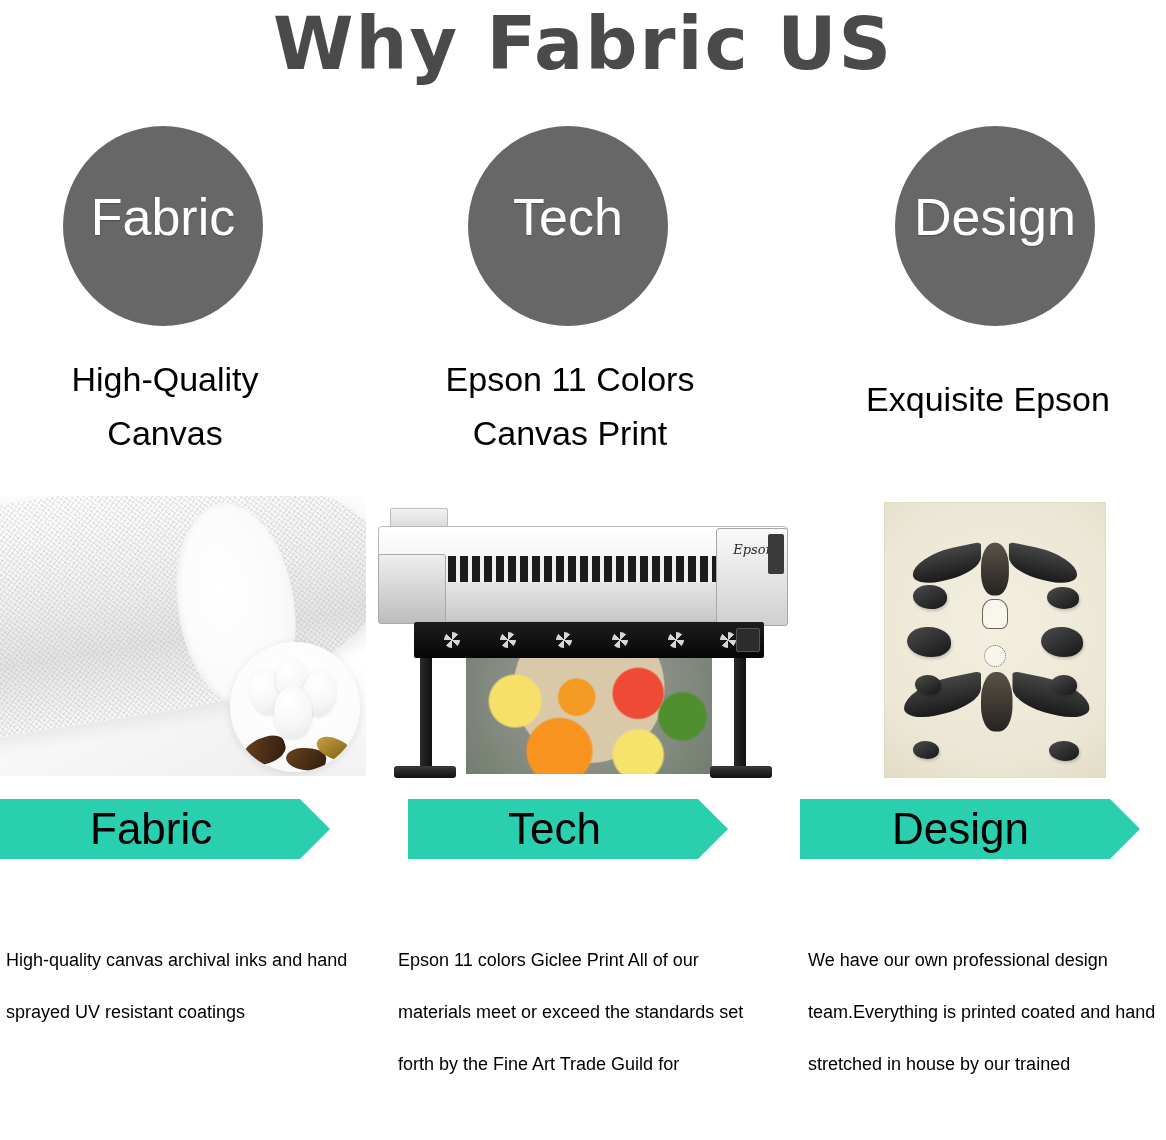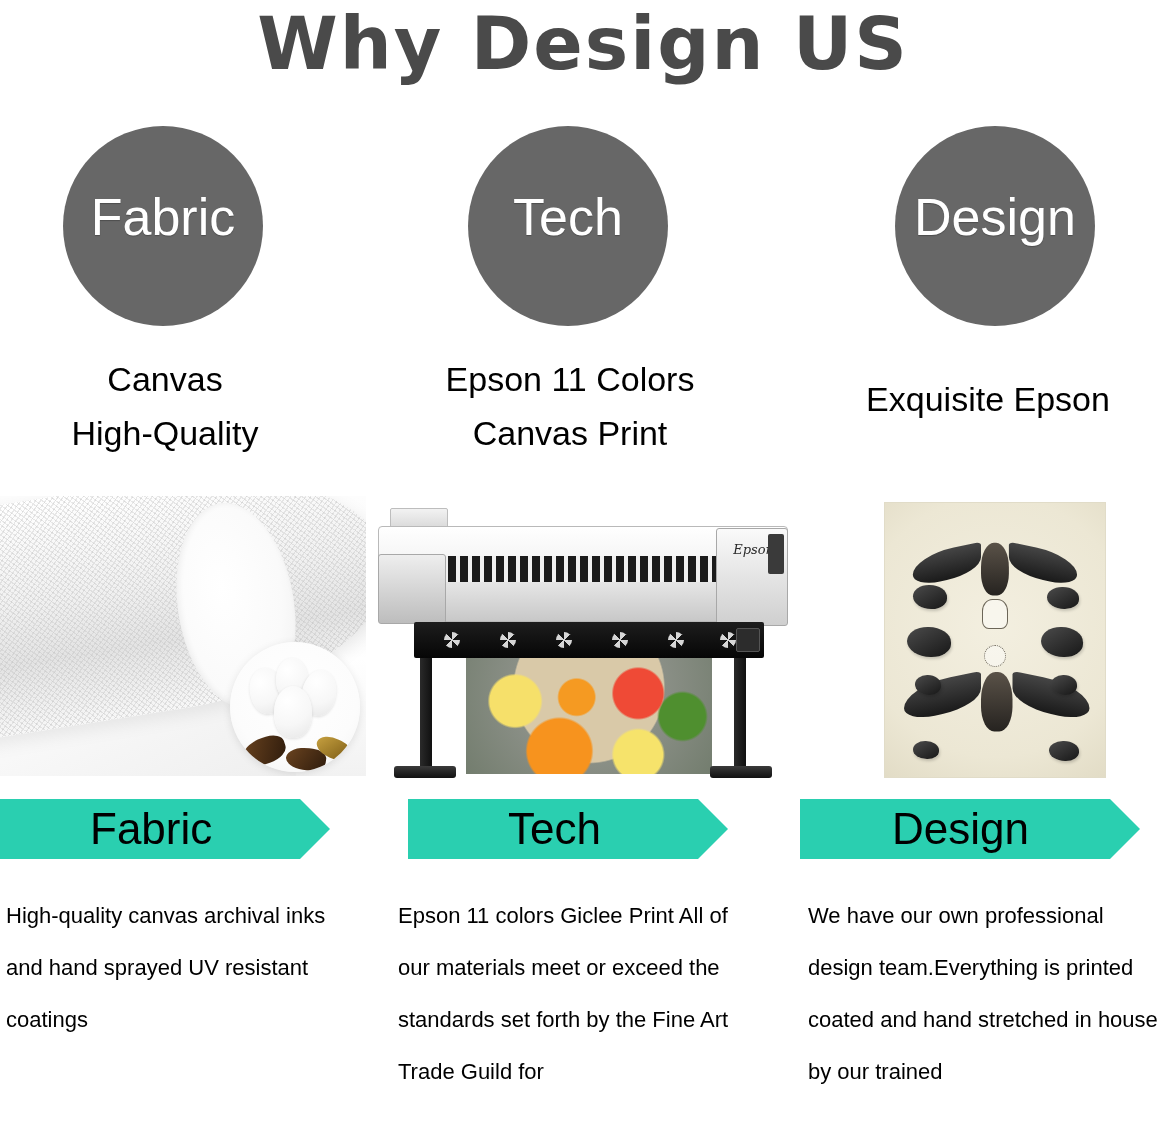--- a/index.html
+++ b/index.html
@@ -281,57 +281,57 @@
     color: #000000;
     white-space: nowrap;
   }
   .banner-label.t1 { left: 90px;  }
   .banner-label.t2 { left: 508px; }
   .banner-label.t3 { left: 892px; }
 
   
   .para {
     position: absolute;
-    top: 890px;
-    font-size: 22px;
+    top: 934px;
+    font-size: 18px;
     line-height: 52px;
     color: #000000;
   }
   .para.p1 { left: 6px;   width: 350px; }
   .para.p2 { left: 398px; width: 360px; }
   .para.p3 { left: 808px; width: 356px; }
 </style>
 </head>
 <body>
 
 <div class="page">
 
-  <div class="page-title">Why Design US</div>
+  <div class="page-title">Why Fabric US</div>
 
   <div class="circles">
 
     <div class="circle-wrap c1">
       <div class="circle"></div>
       <div class="circle-label">Fabric</div>
     </div>
 
     <div class="circle-wrap c2">
       <div class="circle"></div>
       <div class="circle-label">Tech</div>
     </div>
 
     <div class="circle-wrap c3">
       <div class="circle"></div>
       <div class="circle-label">Design</div>
     </div>
   </div>
 
   <div class="caption cap1">
+    <div>High-Quality</div>
     <div>Canvas</div>
-    <div>High-Quality</div>
   </div>
 
   <div class="caption cap2">
     <div>Epson 11 Colors</div>
     <div>Canvas Print</div>
   </div>
 
   <div class="caption cap3">
     <div>Exquisite Epson</div>
   </div>

